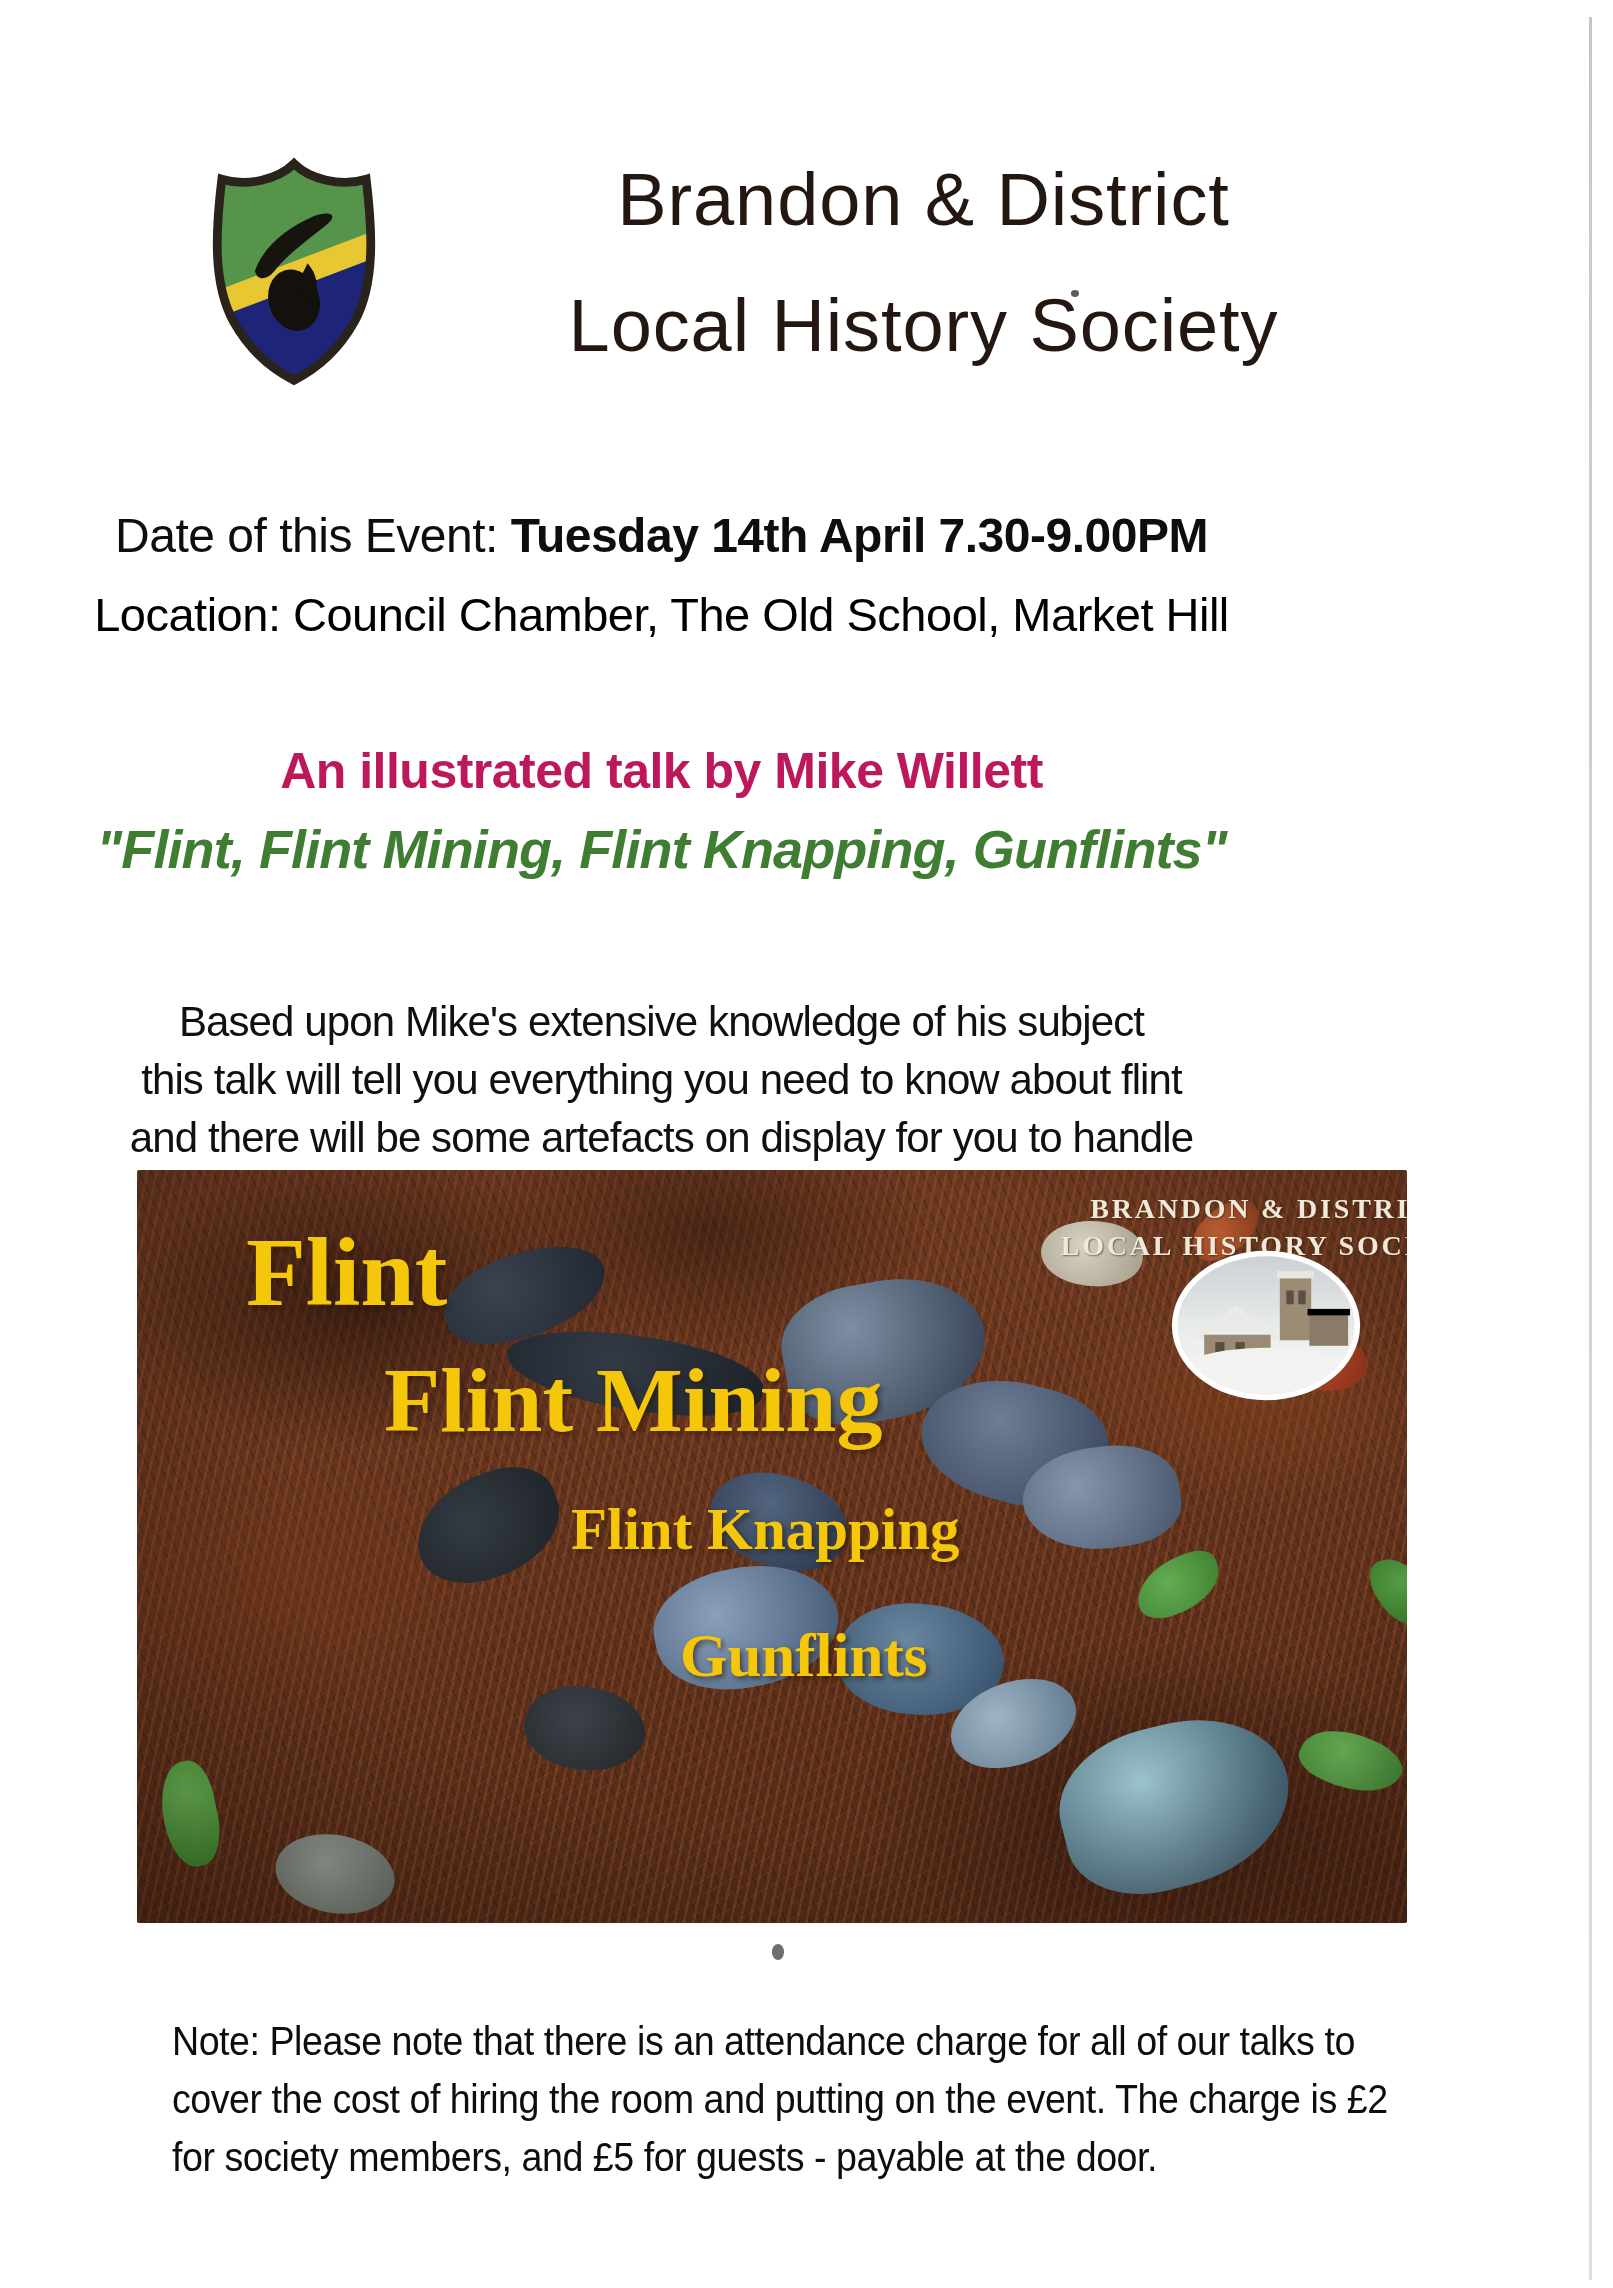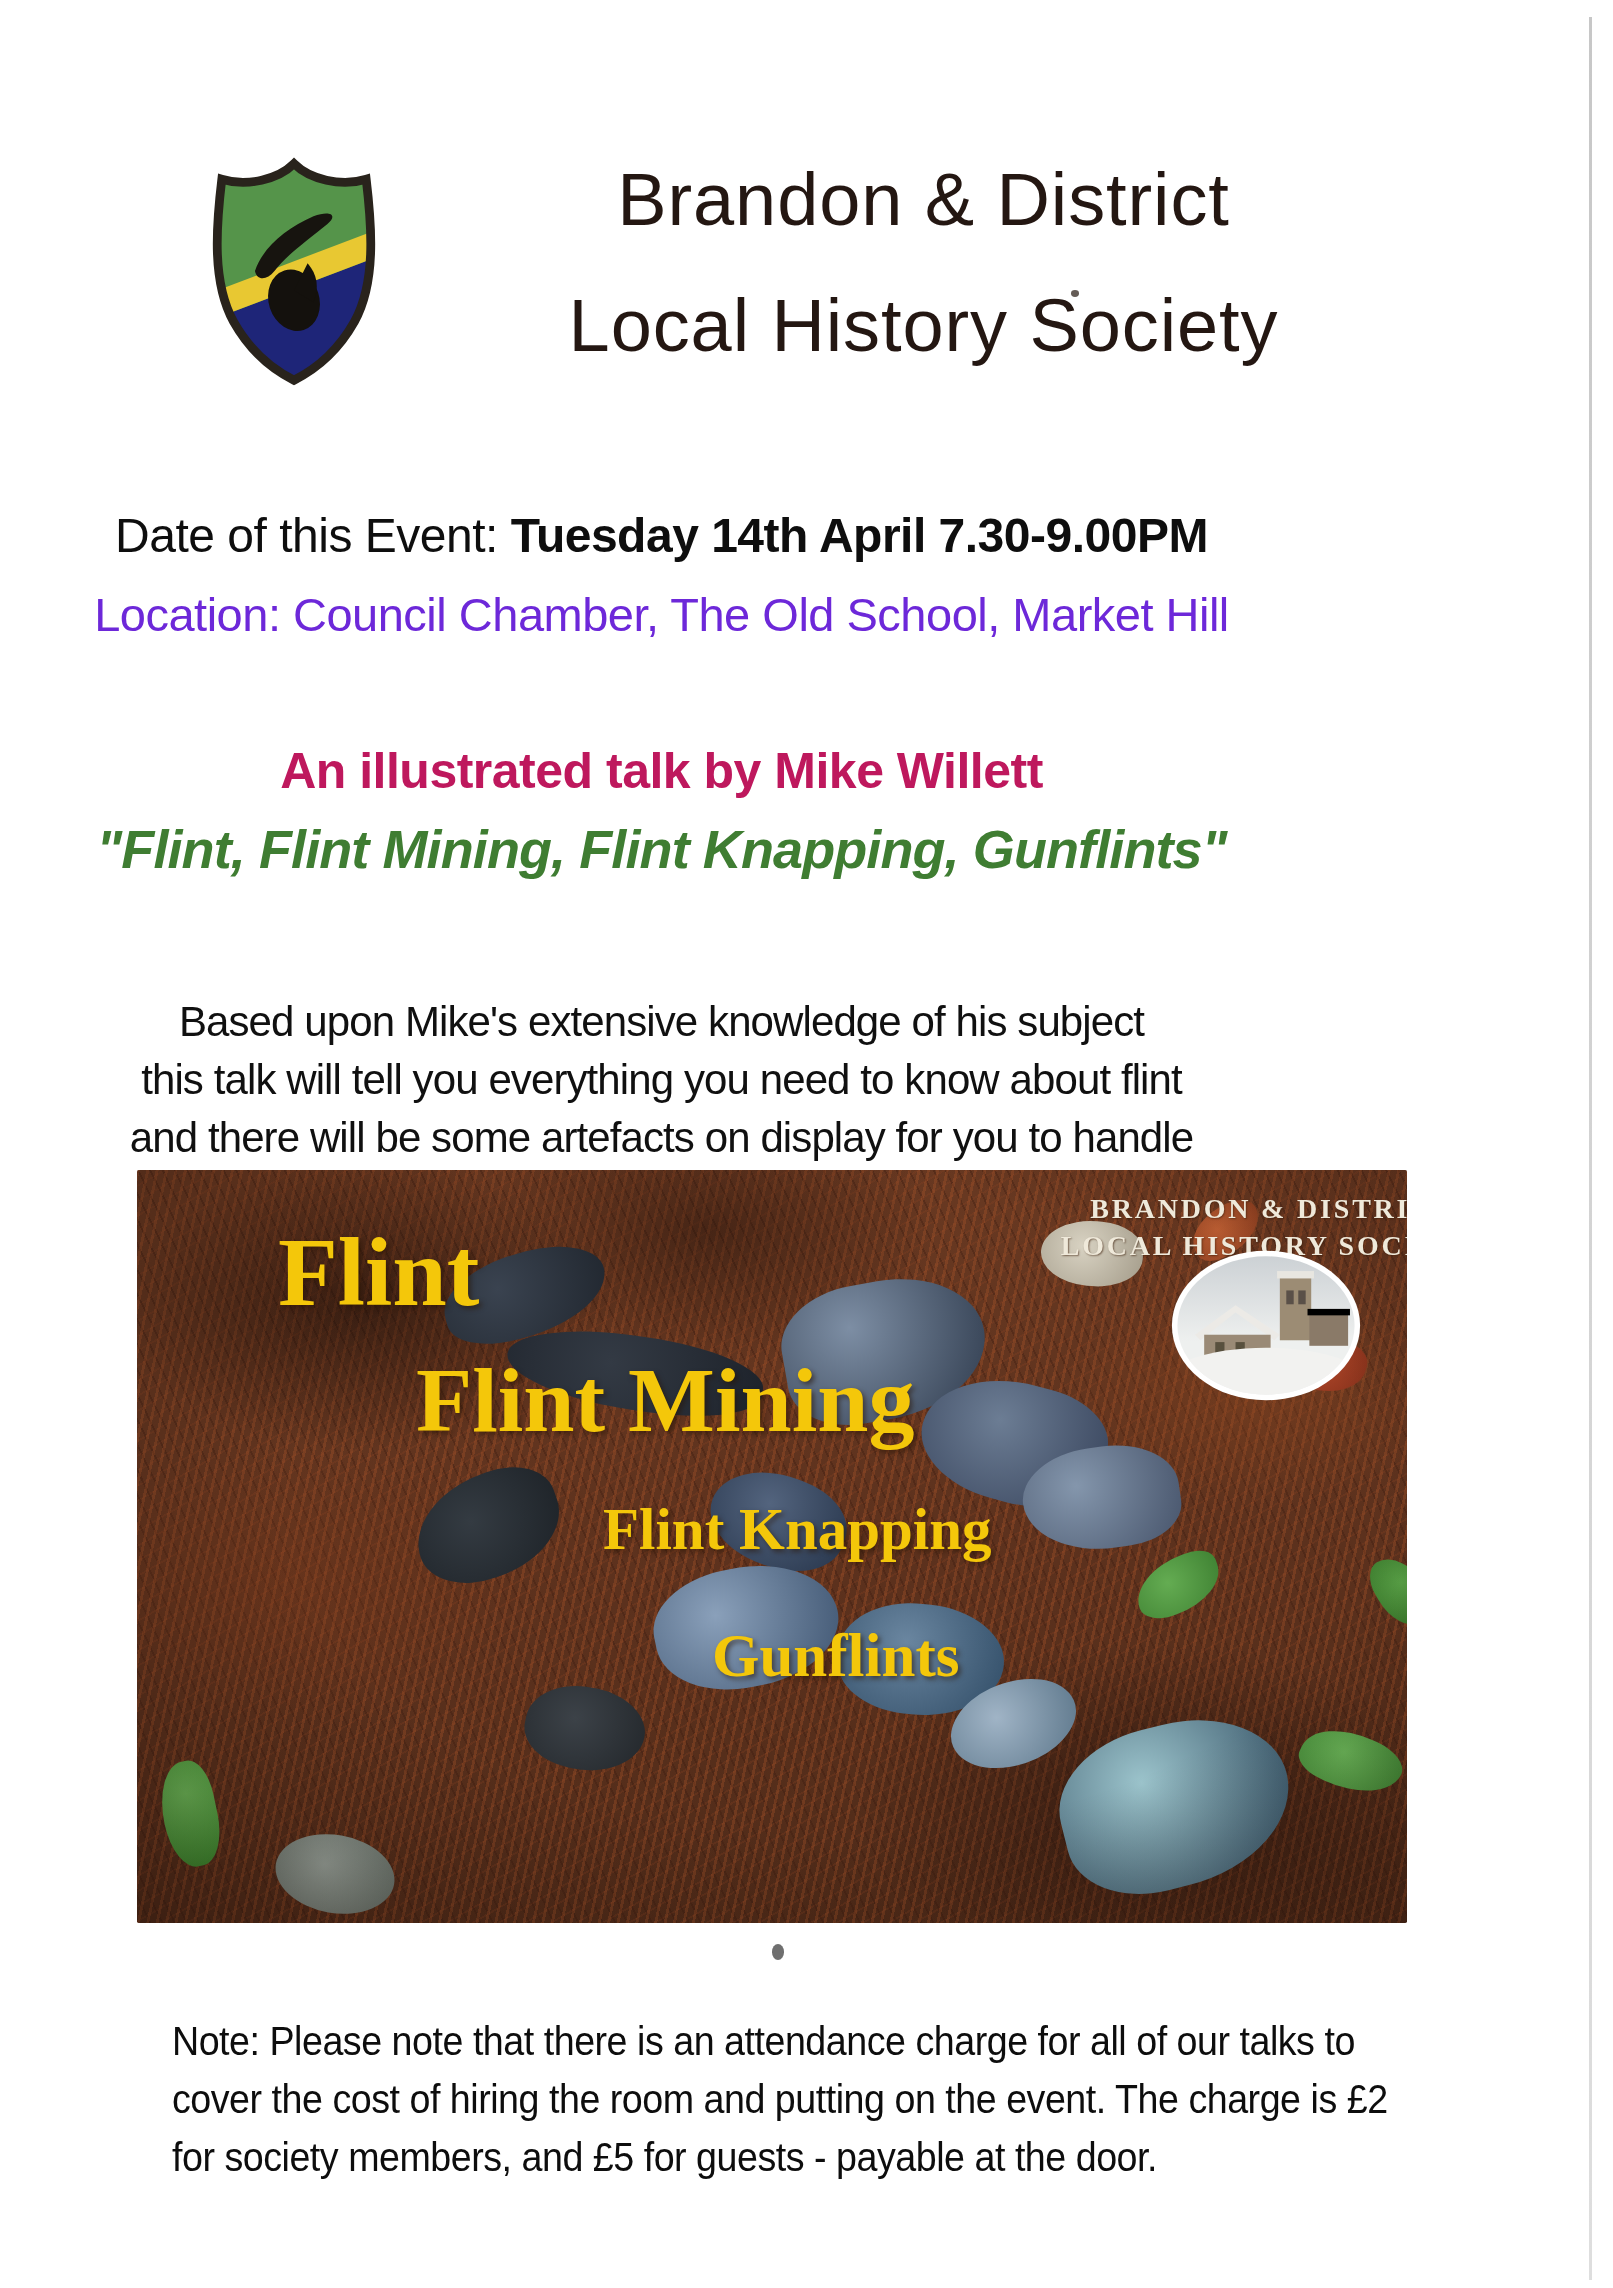--- a/index.html
+++ b/index.html
@@ -14,21 +14,21 @@
 
   
   .logo{left:196px;top:150px;width:196px;height:240px;}
   .title{left:388px;top:137px;width:1071px;text-align:center;font-size:74px;line-height:126px;
          color:#241712;font-weight:400;letter-spacing:0.9px;}
 
   
   .line-c{left:0;width:1323px;text-align:center;white-space:nowrap;}
   .date-line{top:508px;font-size:48px;letter-spacing:-0.5px;color:#0e0e0e;}
   .date-line b{font-weight:700;}
-  .location-line{top:587px;font-size:47px;letter-spacing:-0.5px;color:#6d28d9;}
+  .location-line{top:587px;font-size:47px;letter-spacing:-0.5px;color:#000000;}
 
   
   .talk-heading{top:742px;font-size:50px;font-weight:700;color:#be185d;letter-spacing:-0.5px;}
   .talk-subject{top:818px;font-size:54px;font-weight:700;font-style:italic;color:#3f7d32;letter-spacing:-0.9px;}
   .description{top:993px;font-size:42px;line-height:58px;letter-spacing:-0.9px;color:#101010;}
 
   
   .photo{left:137px;top:1170px;width:1270px;height:753px;overflow:hidden;border-radius:1.8px;
     background:
       radial-gradient(ellipse 388px 222px at 18% 18%, rgba(20,10,6,.55), transparent 65%),
@@ -37,21 +37,21 @@
       radial-gradient(ellipse 461px 258px at 80% 85%, rgba(25,12,8,.5), transparent 65%),
       radial-gradient(ellipse 332px 185px at 88% 30%, rgba(140,70,30,.4), transparent 60%),
       repeating-linear-gradient(102deg, rgba(186,92,44,.28) 0 2.8px, rgba(0,0,0,0) 2.8px 9.2px),
       repeating-linear-gradient(64deg, rgba(60,26,14,.35) 0 1.8px, rgba(0,0,0,0) 1.8px 11px),
       repeating-linear-gradient(150deg, rgba(150,70,35,.2) 0 1.8px, rgba(0,0,0,0) 1.8px 13px),
       linear-gradient(175deg,#6b3a22 0%,#5c311d 55%,#4e2a18 100%);}
   .photo::after{content:"";position:absolute;inset:0;z-index:2;pointer-events:none;
       background:radial-gradient(ellipse at 55% 45%, rgba(0,0,0,0) 55%, rgba(20,8,4,.35) 100%);}
   .stone,.leaf{position:absolute;z-index:1;}
   .ptxt{position:absolute;z-index:3;font-family:"Liberation Serif",serif;font-weight:700;
-        color:#f4c70a;white-space:nowrap;text-shadow:2.8px 2.8px 5.5px rgba(40,20,5,.55);margin-left:32px;}
+        color:#f4c70a;white-space:nowrap;text-shadow:2.8px 2.8px 5.5px rgba(40,20,5,.55);}
   .w1{left:109px;top:46px;font-size:98px;}
   .w2{left:247px;top:177px;font-size:92px;}
   .w3{left:434px;top:325px;font-size:59px;}
   .w4{left:543px;top:451px;font-size:61px;}
   .badge{position:absolute;z-index:3;left:923px;top:20px;width:425px;text-align:center;
          font-family:"Liberation Serif",serif;font-weight:700;font-size:28px;line-height:37px;
          letter-spacing:2.8px;color:#efe9da;text-shadow:0.9px 0.9px 1.8px rgba(60,30,10,.6);}
   .oval{position:absolute;z-index:3;left:1032px;top:78px;}
   .credits{position:absolute;z-index:3;left:13px;top:620px;font-family:"Liberation Serif",serif;
            font-weight:700;font-size:45px;line-height:63px;color:#f2c40a;white-space:pre;

